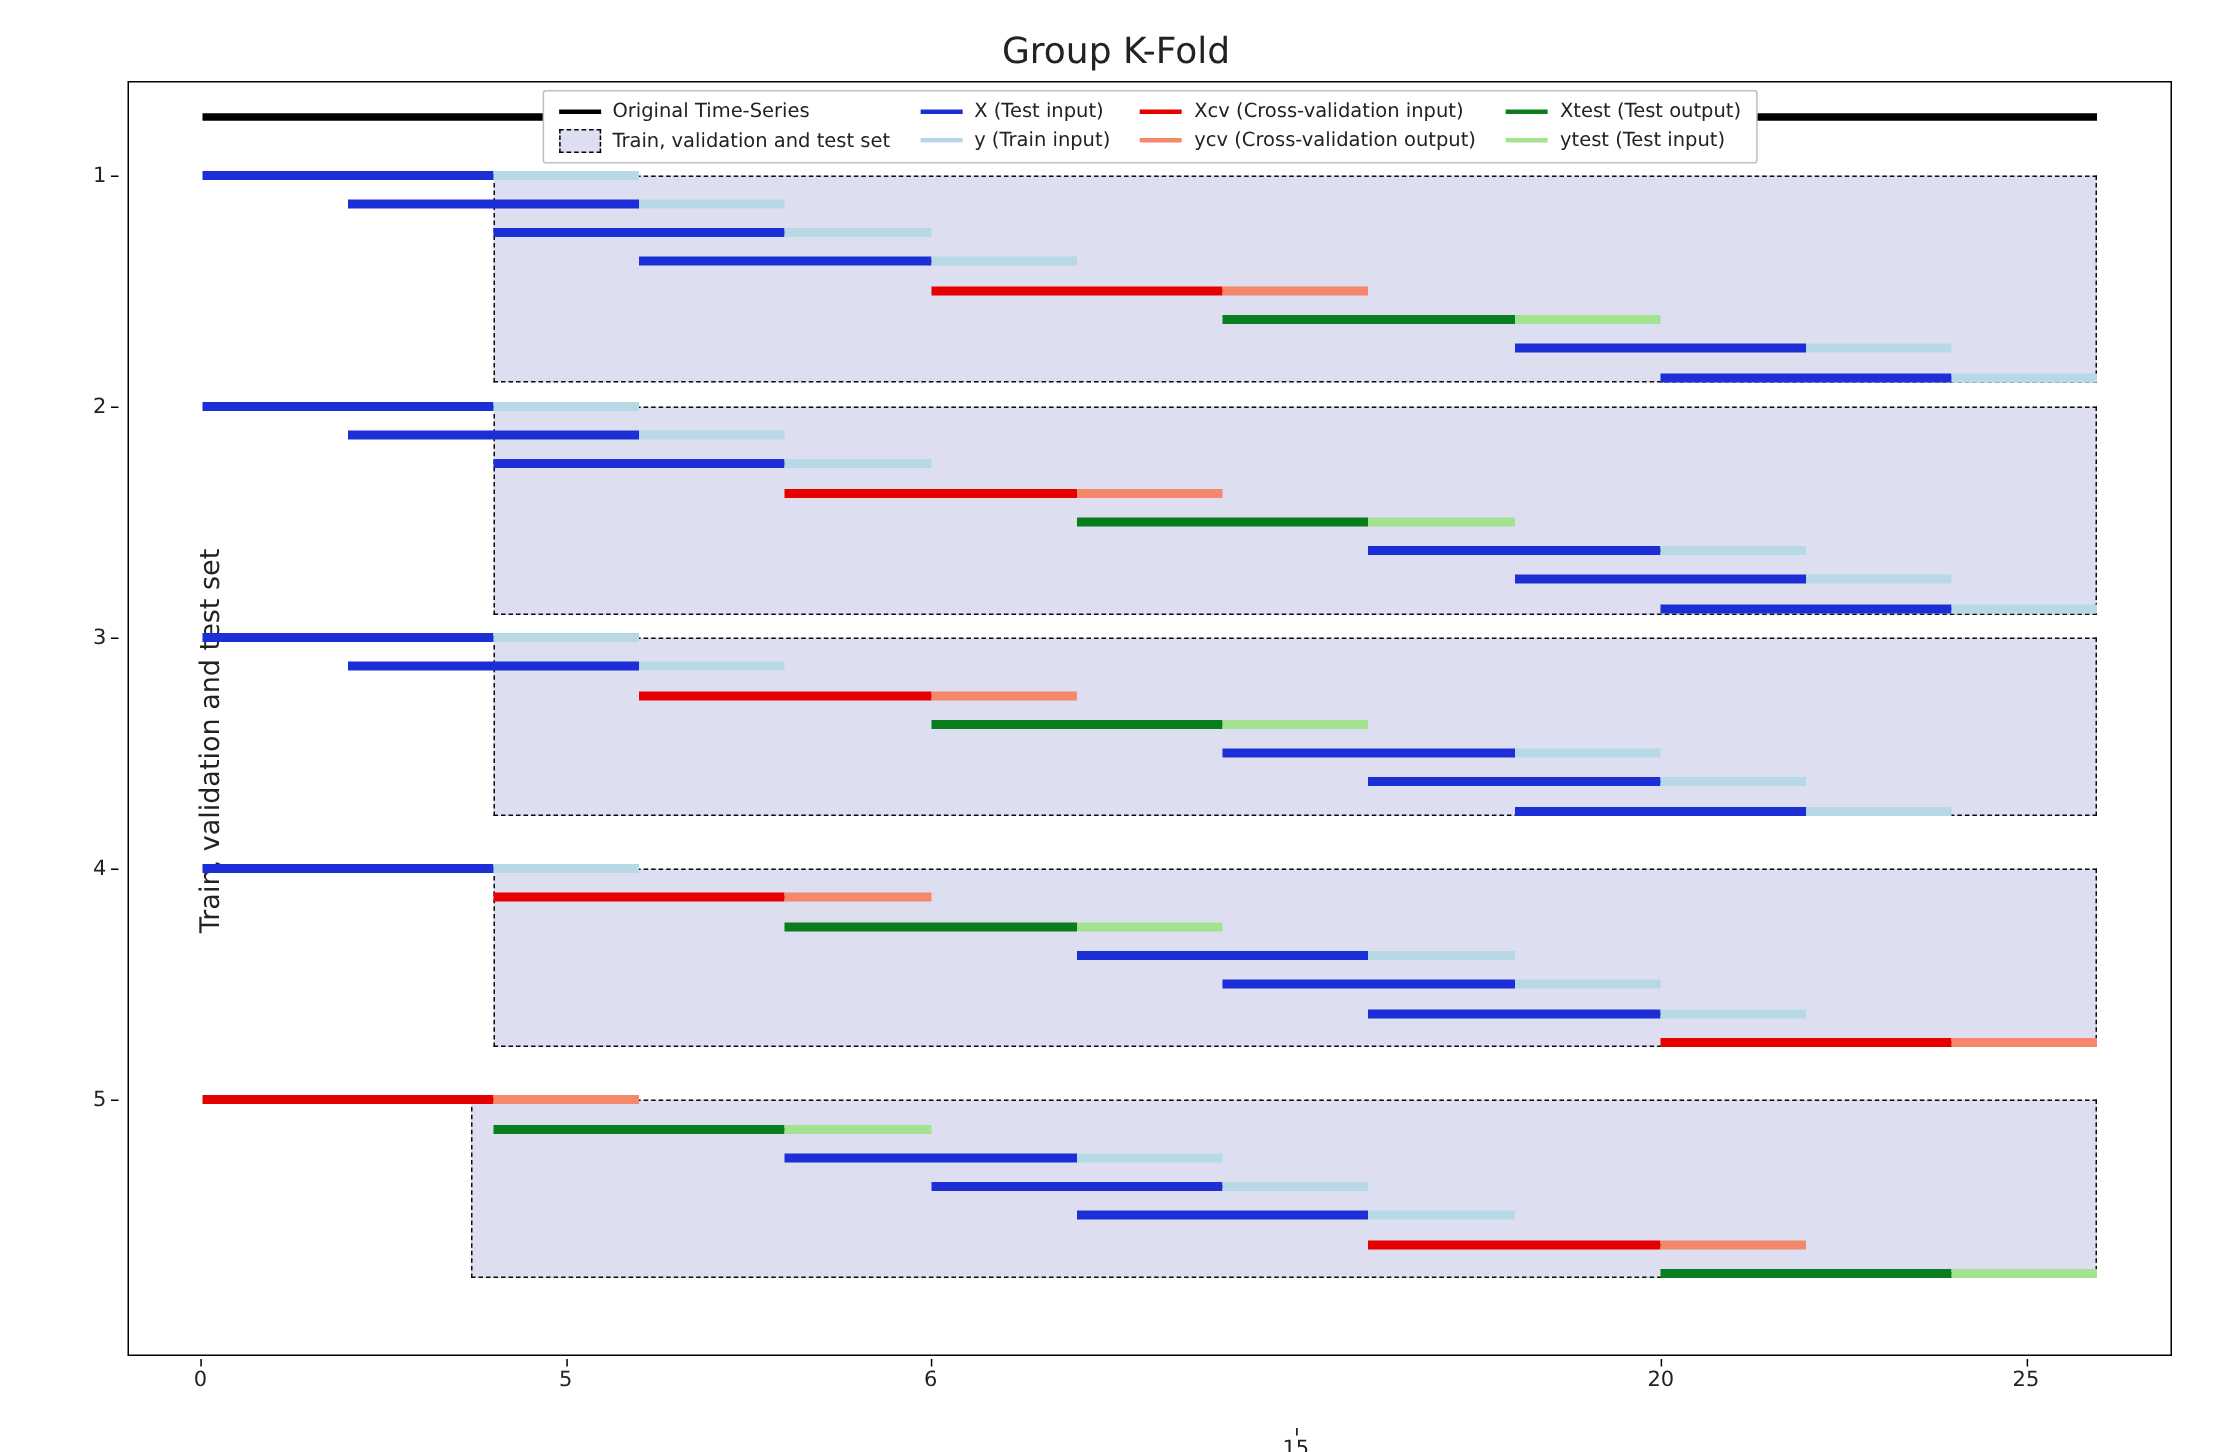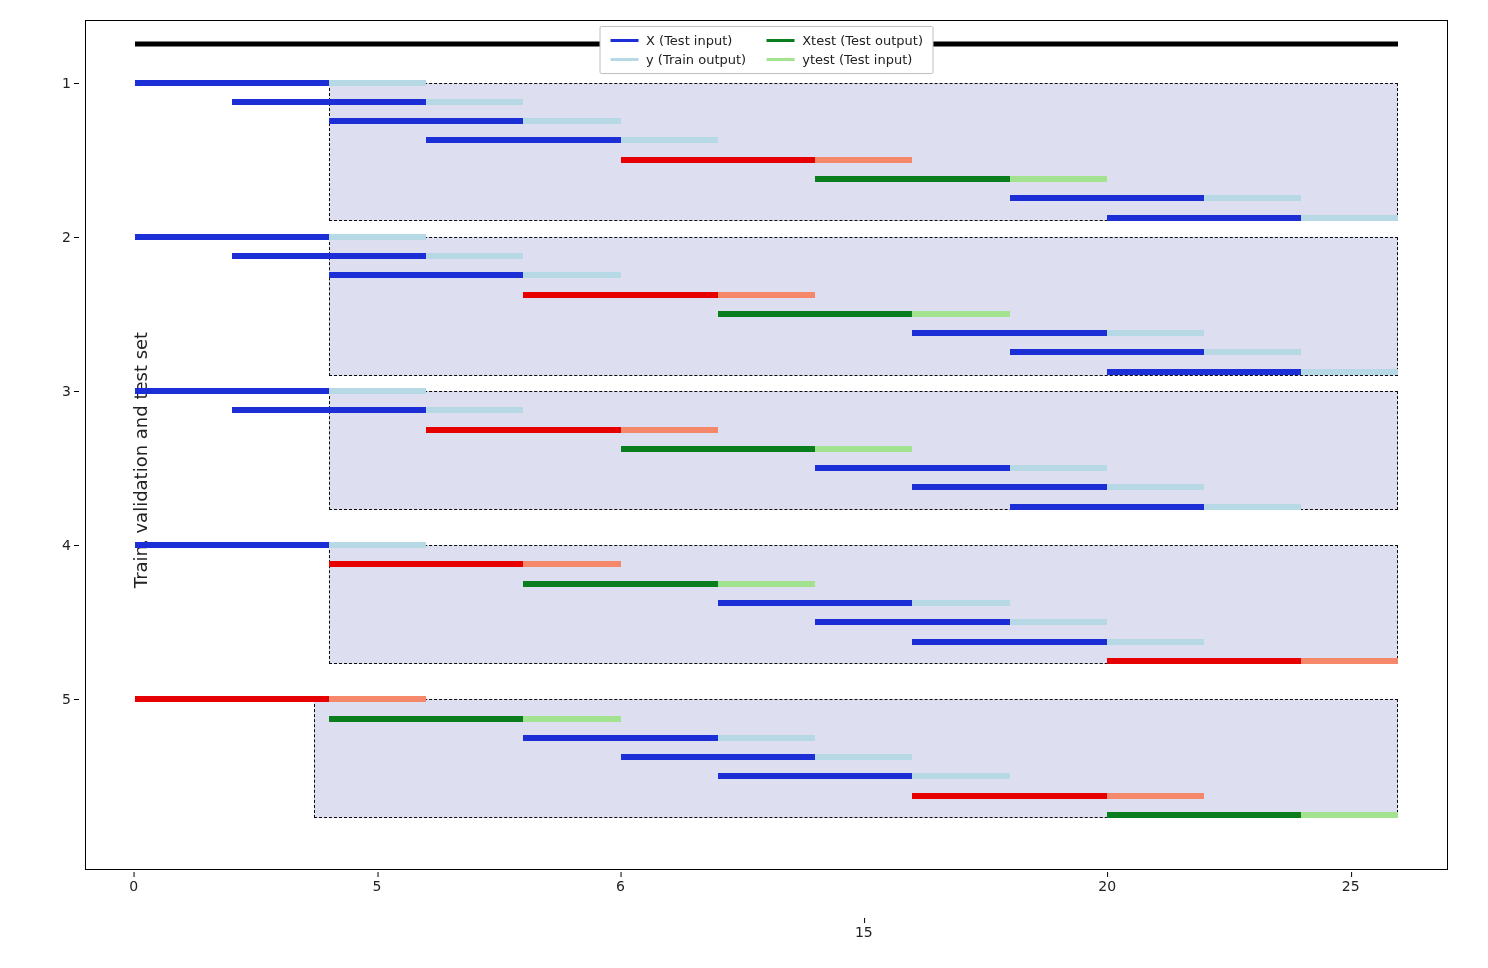--- a/index.html
+++ b/index.html
@@ -135,32 +135,53 @@
   }
   .groupbox {
     position: absolute;
     box-sizing: border-box;
     border: 1.5px dashed #0b0b0b;
   }
 </style>
 </head>
 <body>
 <div class="page">
+  <div class="title">Group K-Fold</div>
   <div class="plot-outer">
     <div class="ylabel">Train, validation and test set</div>
     <div class="plot-frame">
       <div class="legend" id="legend">
           <div class="legend-col">
             <div class="lg-item">
+              <span class="lg-swatch-thick" style="background: rgb(0, 0, 0);"></span>
+              <span>Original Time-Series</span>
+            </div>
+            <div class="lg-item">
+              <span class="lg-swatch-box" style="background: rgb(221, 223, 240);"></span>
+              <span>Train, validation and test set</span>
+            </div>
+          </div>
+          <div class="legend-col">
+            <div class="lg-item">
               <span class="lg-swatch-line" style="background: rgb(28, 47, 214);"></span>
               <span>X (Test input)</span>
             </div>
             <div class="lg-item">
               <span class="lg-swatch-line" style="background: rgb(183, 217, 230);"></span>
-              <span>y (Train output)</span>
+              <span>y (Train input)</span>
+            </div>
+          </div>
+          <div class="legend-col">
+            <div class="lg-item">
+              <span class="lg-swatch-line" style="background: rgb(230, 0, 0);"></span>
+              <span>Xcv (Cross-validation input)</span>
+            </div>
+            <div class="lg-item">
+              <span class="lg-swatch-line" style="background: rgb(245, 135, 106);"></span>
+              <span>ycv (Cross-validation output)</span>
             </div>
           </div>
           <div class="legend-col">
             <div class="lg-item">
               <span class="lg-swatch-line" style="background: rgb(10, 125, 31);"></span>
               <span>Xtest (Test output)</span>
             </div>
             <div class="lg-item">
               <span class="lg-swatch-line" style="background: rgb(163, 227, 143);"></span>
               <span>ytest (Test input)</span>

